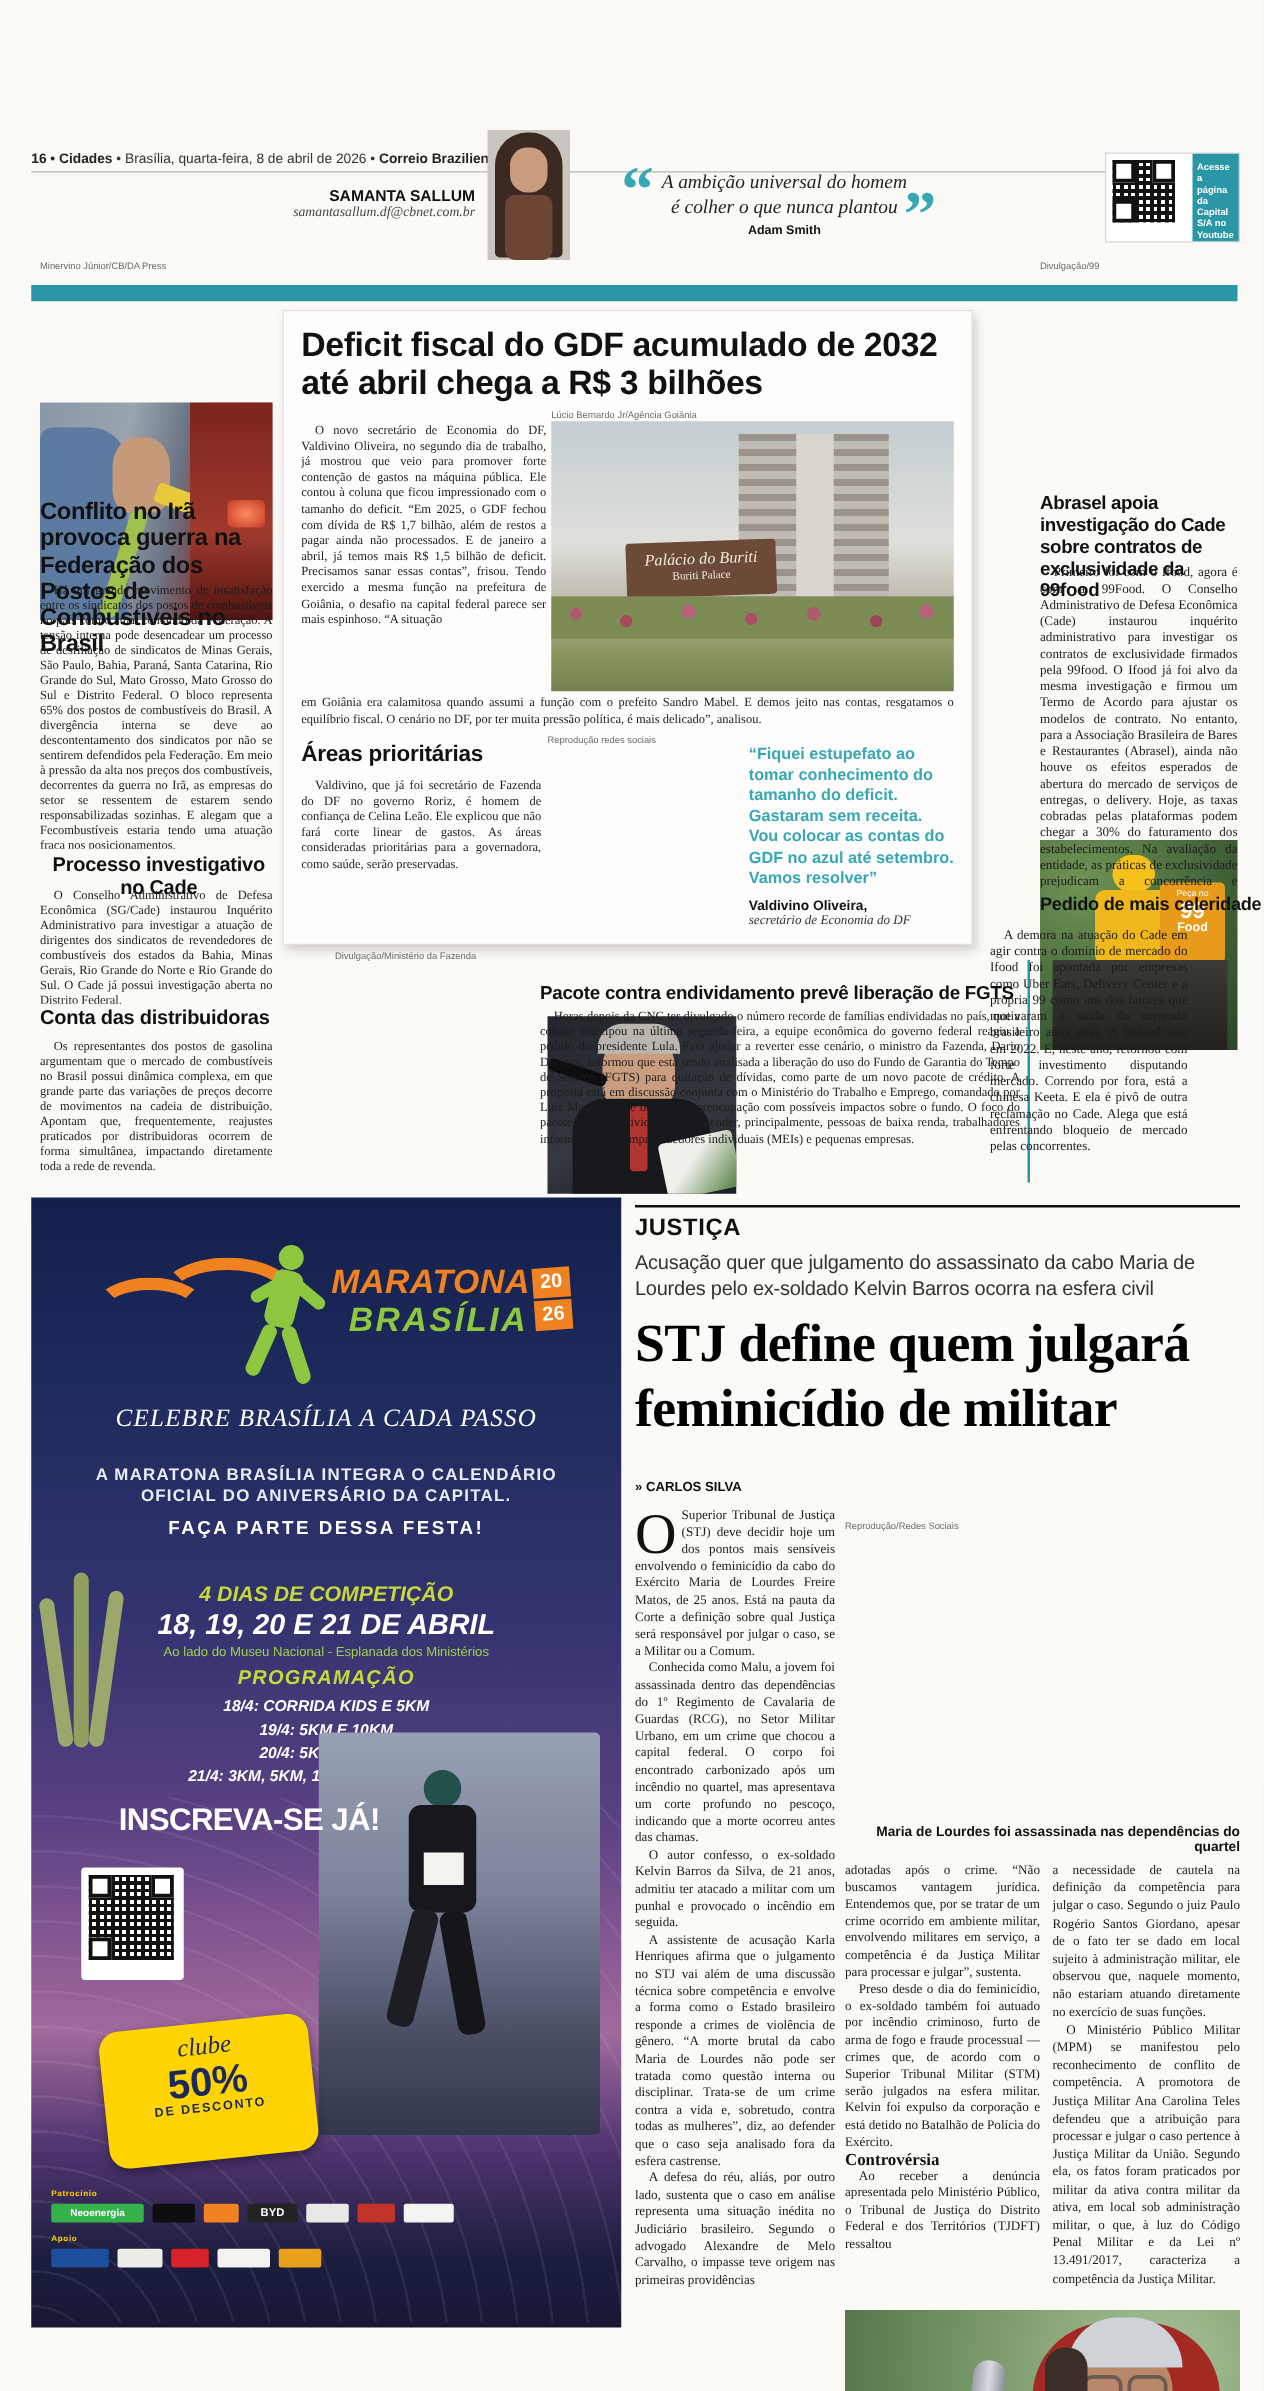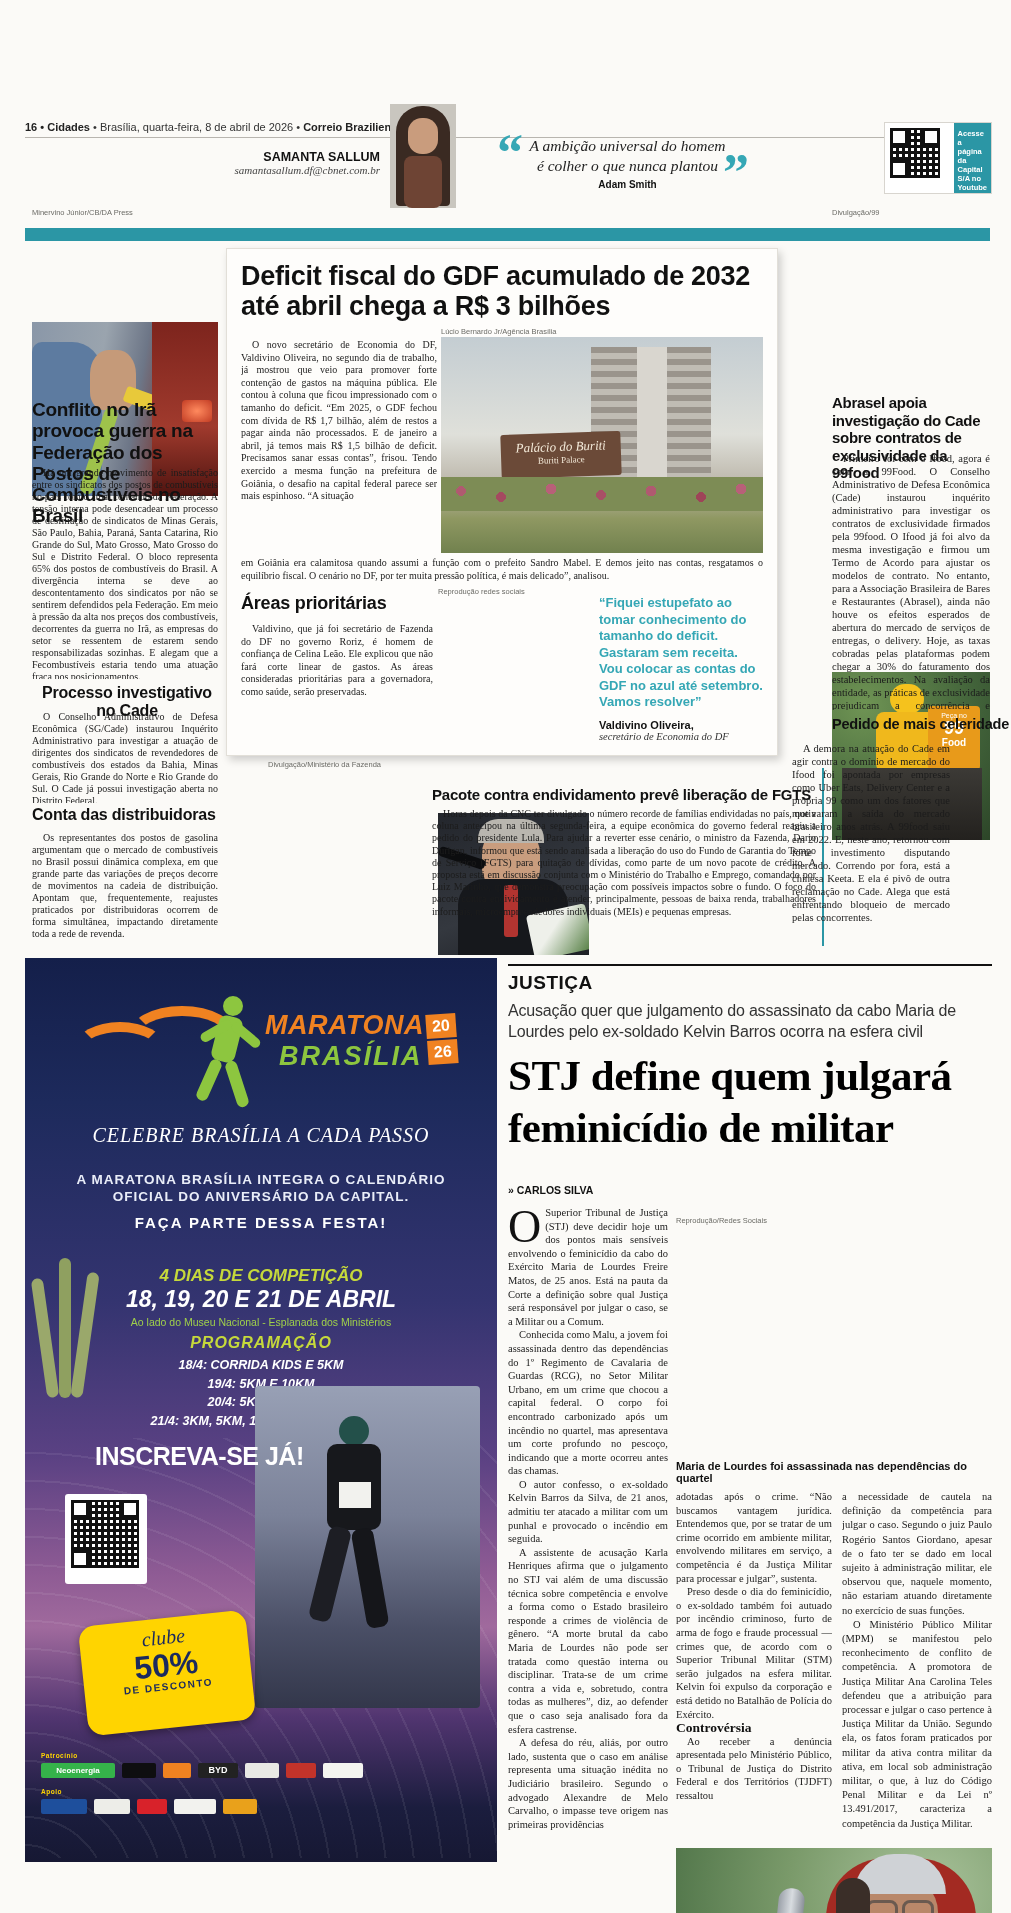--- a/index.html
+++ b/index.html
@@ -119,21 +119,21 @@
     <p>O Conselho Administrativo de Defesa Econômica (SG/Cade) instaurou Inquérito Administrativo para investigar a atuação de dirigentes dos sindicatos de revendedores de combustíveis dos estados da Bahia, Minas Gerais, Rio Grande do Norte e Rio Grande do Sul. O Cade já possui investigação aberta no Distrito Federal.</p>
   </div>
   <div class="abs subhead" style="left:32px;top:806px;width:190px;font-size:16px;">Conta das distribuidoras</div>
   <div class="abs body-txt" style="left:32px;top:832px;width:186px;height:112px;font-size:10px;line-height:12px;overflow:hidden;">
     <p>Os representantes dos postos de gasolina argumentam que o mercado de combustíveis no Brasil possui dinâmica complexa, em que grande parte das variações de preços decorre de movimentos na cadeia de distribuição. Apontam que, frequentemente, reajustes praticados por distribuidoras ocorrem de forma simultânea, impactando diretamente toda a rede de revenda.</p>
   </div>
 
   <div class="abs" style="left:226px;top:248px;width:550px;height:506px;background:#fefdfb;border:1px solid #e2dfd8;box-shadow:3px 4px 8px rgba(0,0,0,0.18);">
     <div class="abs headline" style="left:14px;top:12px;width:522px;font-size:27px;">Deficit fiscal do GDF acumulado de 2032 até abril chega a R$ 3 bilhões</div>
 
-    <div class="abs credit" style="left:214px;top:78px;">Lúcio Bernardo Jr/Agência Brasília</div>
+    <div class="abs credit" style="left:214px;top:78px;">Lúcio Bernardo Jr/Agência Goiânia</div>
 
     <div class="abs photo" style="left:214px;top:88px;width:322px;height:216px;background:linear-gradient(180deg,#c4cdd2 0%,#dfe0da 45%,#b9b3a6 70%,#8f9862 84%,#71814e 100%);">
       <div class="abs" style="left:150px;top:10px;width:120px;height:150px;background:repeating-linear-gradient(0deg,#9a948c 0 6px,#c0bcb4 6px 12px);"></div>
       <div class="abs" style="left:196px;top:10px;width:30px;height:160px;background:#d9d6cf;"></div>
       <div class="abs" style="left:60px;top:96px;width:120px;height:44px;background:#6b4a38;border-radius:3px;transform:rotate(-2deg);text-align:center;color:#f3e9d8;">
         <div class="serif" style="font-style:italic;font-size:13px;padding-top:6px;">Palácio do Buriti</div>
         <div class="serif" style="font-size:9px;">Buriti Palace</div>
       </div>
       <div class="abs" style="left:0;top:140px;width:322px;height:34px;background:radial-gradient(circle 8px at 20px 14px,#b05a70 60%,transparent 61%),radial-gradient(circle 8px at 60px 20px,#a44a60 60%,transparent 61%),radial-gradient(circle 9px at 110px 12px,#b86078 60%,transparent 61%),radial-gradient(circle 8px at 160px 18px,#a84f66 60%,transparent 61%),radial-gradient(circle 9px at 210px 14px,#b05a70 60%,transparent 61%),radial-gradient(circle 8px at 260px 20px,#9e4458 60%,transparent 61%),radial-gradient(circle 9px at 300px 12px,#b86078 60%,transparent 61%),#7d8c55;"></div>
     </div>
@@ -313,21 +313,21 @@
   <div class="abs photo" style="left:676px;top:1226px;width:316px;height:228px;background:radial-gradient(circle at 80% 20%,#a8c29a,#7a9a6a 45%,#567a4e 80%,#3f5c3a);">
     <div class="abs" style="left:150px;top:10px;width:150px;height:218px;background:radial-gradient(circle at 50% 90%,#c0392e,#a32a22 70%);border-radius:60px 60px 0 0;"></div>
     <div class="abs" style="left:186px;top:28px;width:76px;height:84px;background:#b9886a;border-radius:36px;"></div>
     <div class="abs" style="left:178px;top:6px;width:92px;height:40px;background:#cfd2d6;border-radius:40px 40px 0 0;"></div>
     <div class="abs" style="left:190px;top:52px;width:26px;height:20px;border:3px solid #6a5a50;border-radius:8px;"></div>
     <div class="abs" style="left:226px;top:52px;width:26px;height: 20px;border:3px solid #6a5a50;border-radius:8px;"></div>
     <div class="abs" style="left:160px;top:30px;width:34px;height:180px;background:#3a2e28;border-radius:16px;"></div>
     <div class="abs" style="left:96px;top:40px;width:26px;height:150px;background:linear-gradient(90deg,#9aa0a8,#d8dce0 50%,#8a9098);border-radius:12px;transform:rotate(6deg);"></div>
 
   </div>
-  <div class="abs caption" style="left:676px;top:1460px;width:316px;">Maria de Lourdes foi assassinada nas dependências do quartel</div>
+  <div class="abs caption" style="left:676px;top:1460px;width:316px;text-align:right;">Maria de Lourdes foi assassinada nas dependências do quartel</div>
 
   <div class="abs body-txt" style="left:676px;top:1490px;width:156px;height:418px;font-size:10.5px;line-height:13.6px;overflow:hidden;">
     <p style="text-indent:0;">adotadas após o crime. “Não buscamos vantagem jurídica. Entendemos que, por se tratar de um crime ocorrido em ambiente militar, envolvendo militares em serviço, a competência é da Justiça Militar para processar e julgar”, sustenta.</p>
     <p>Preso desde o dia do feminicídio, o ex-soldado também foi autuado por incêndio criminoso, furto de arma de fogo e fraude processual — crimes que, de acordo com o Superior Tribunal Militar (STM) serão julgados na esfera militar. Kelvin foi expulso da corporação e está detido no Batalhão de Polícia do Exército.</p>
     <p class="ctrv">Controvérsia</p>
     <p>Ao receber a denúncia apresentada pelo Ministério Público, o Tribunal de Justiça do Distrito Federal e dos Territórios (TJDFT) ressaltou</p>
   </div>
 
   <div class="abs body-txt" style="left:842px;top:1490px;width:150px;height:418px;font-size:10.5px;line-height:14.2px;overflow:hidden;">
     <p style="text-indent:0;">a necessidade de cautela na definição da competência para julgar o caso. Segundo o juiz Paulo Rogério Santos Giordano, apesar de o fato ter se dado em local sujeito à administração militar, ele observou que, naquele momento, não estariam atuando diretamente no exercício de suas funções.</p>

